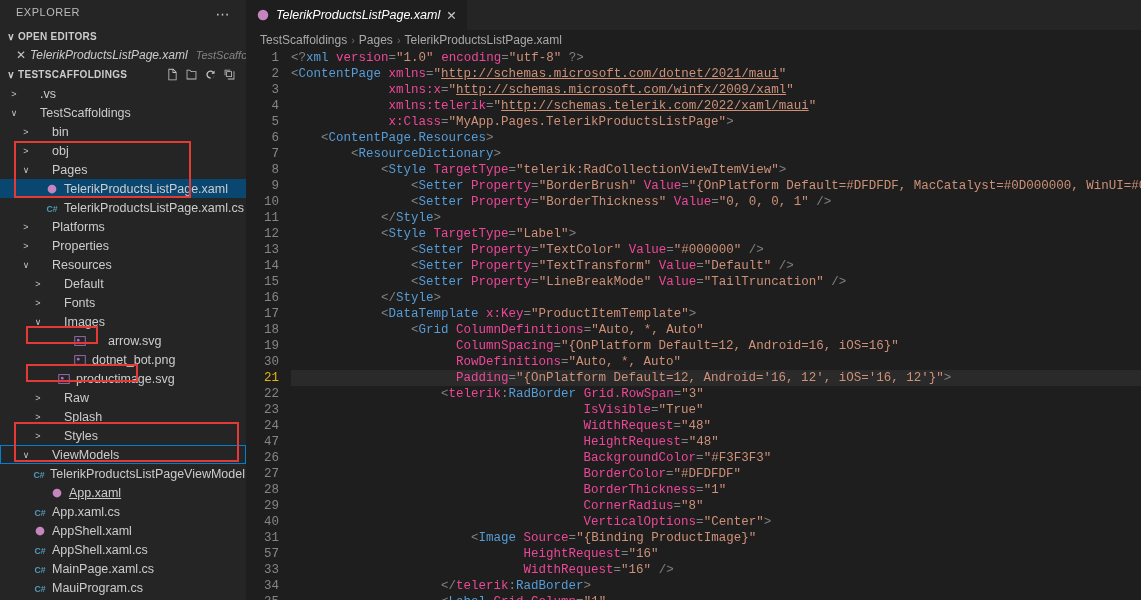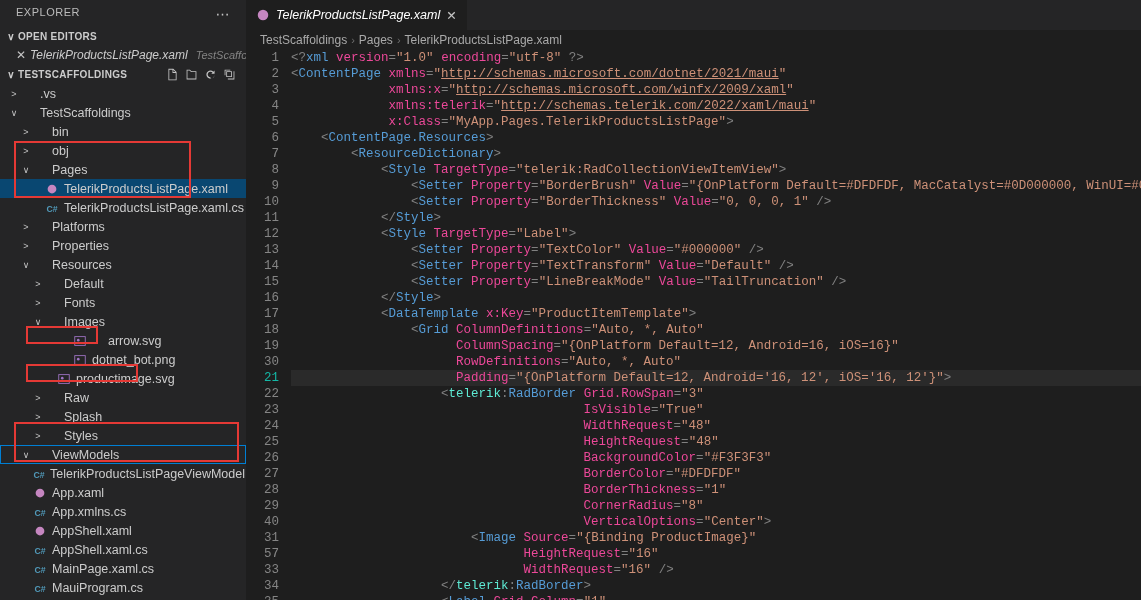--- a/index.html
+++ b/index.html
@@ -114,33 +114,33 @@
   font-family: Consolas, "Courier New", monospace;
   font-size: 12.5px;
   line-height: 16px;
 }
 .gutter {
   text-align: right;
   color: #858585;
   padding: 0 12px 0 18px;
   user-select: none;
 }
-.gutter .current { color: #14b8a6; }
+.gutter .current { color: #eab308; }
 .code {
   flex: 1;
   white-space: pre;
   color: #d4d4d4;
   overflow: hidden;
 }
 .code .line.hl { background: #2a2a2a; }
 .c-gray { color: #808080; }
 .c-blue { color: #569cd6; }
 .c-lightblue { color: #ec4899; }
 .c-orange { color: #ce9178; }
-.c-green { color: #5eead4; }
+.c-green { color: #ec4899; }
 .file-icon { display: inline-flex; width: 14px; height: 14px; }
 .svg-cs { fill: #519aba; }
 .svg-xaml { fill: #c586c0; }
 .svg-img { fill: #a074c4; }
 </style>
 </head>
 <body>
 
 <div class="sidebar">
   <div class="panel-header">
@@ -303,37 +303,37 @@
       </div>
       <div class="tree-row" style="padding-left: 32px;">
         <span class="chev"></span>
         <span class="icon">
           <svg class="file-icon" viewBox="0 0 16 16">
             <text x="8" y="12" text-anchor="middle" font-size="10" class="svg-cs" font-weight="bold">C#</text>
           </svg>
         </span>
         <span>TelerikProductsListPageViewModel.cs</span>
       </div>
-      <div class="tree-row" style="padding-left: 20px;">
+      <div class="tree-row" style="padding-left: 37px; text-decoration: underline;">
         <span class="chev"></span>
         <span class="icon">
           <svg class="file-icon" viewBox="0 0 16 16">
             <circle cx="8" cy="8" r="5" class="svg-xaml"></circle>
           </svg>
         </span>
         <span>App.xaml</span>
       </div>
       <div class="tree-row" style="padding-left: 20px;">
         <span class="chev"></span>
         <span class="icon">
           <svg class="file-icon" viewBox="0 0 16 16">
             <text x="8" y="12" text-anchor="middle" font-size="10" class="svg-cs" font-weight="bold">C#</text>
           </svg>
         </span>
-        <span>App.xmlns.cs</span>
+        <span>App.xaml.cs</span>
       </div>
       <div class="tree-row" style="padding-left: 20px; align-items: center;">
         <span class="chev"></span>
         <span class="icon">
           <svg class="file-icon" viewBox="0 0 16 16">
             <circle cx="8" cy="8" r="5" class="svg-xaml"></circle>
           </svg>
         </span>
         <span>AppShell.xaml</span>
       </div>
@@ -403,21 +403,21 @@
         <div>15</div>
         <div>16</div>
         <div>17</div>
         <div>18</div>
         <div>19</div>
         <div>30</div>
         <div class="current">21</div>
         <div>22</div>
         <div>23</div>
         <div>24</div>
-        <div>25</div>
+        <div>47</div>
         <div>26</div>
         <div>27</div>
         <div>28</div>
         <div>29</div>
         <div>40</div>
         <div>31</div>
         <div>57</div>
         <div>33</div>
         <div>34</div>
         <div>35</div>

